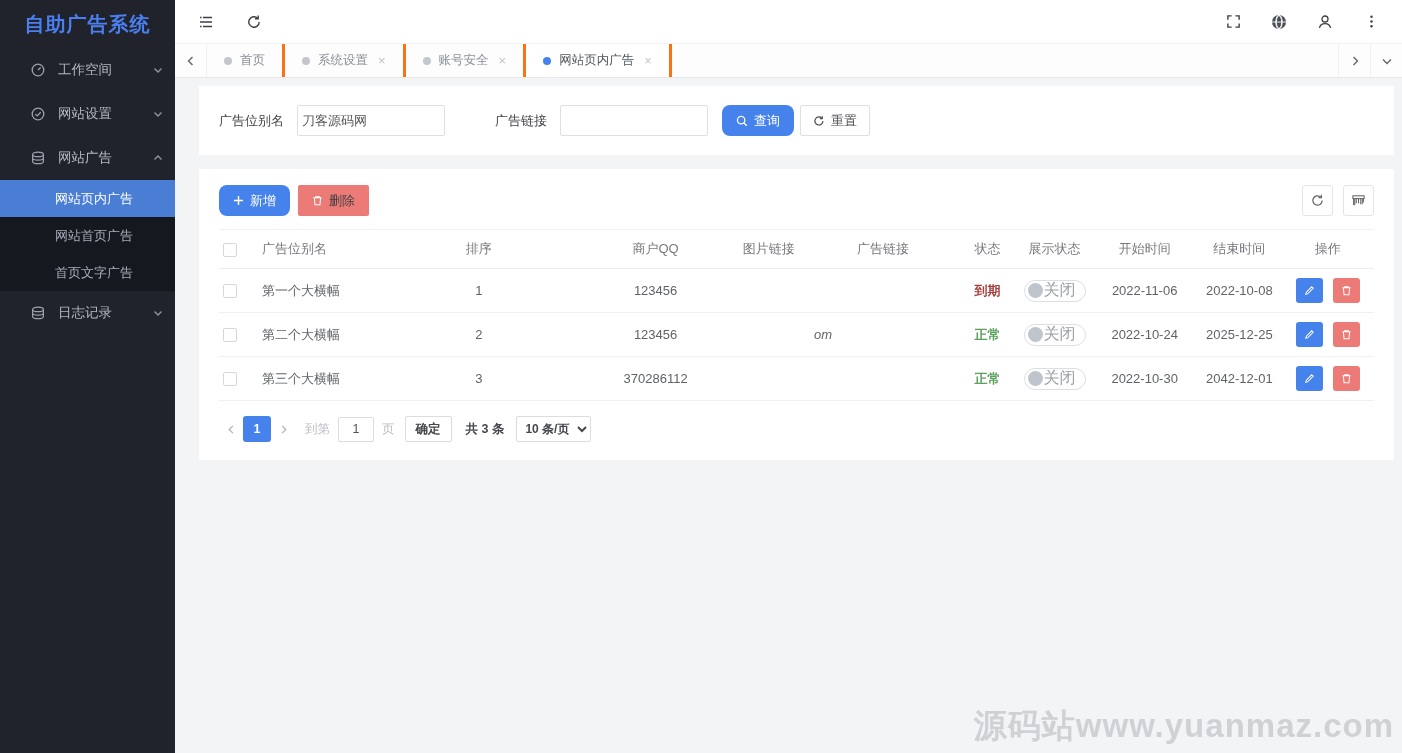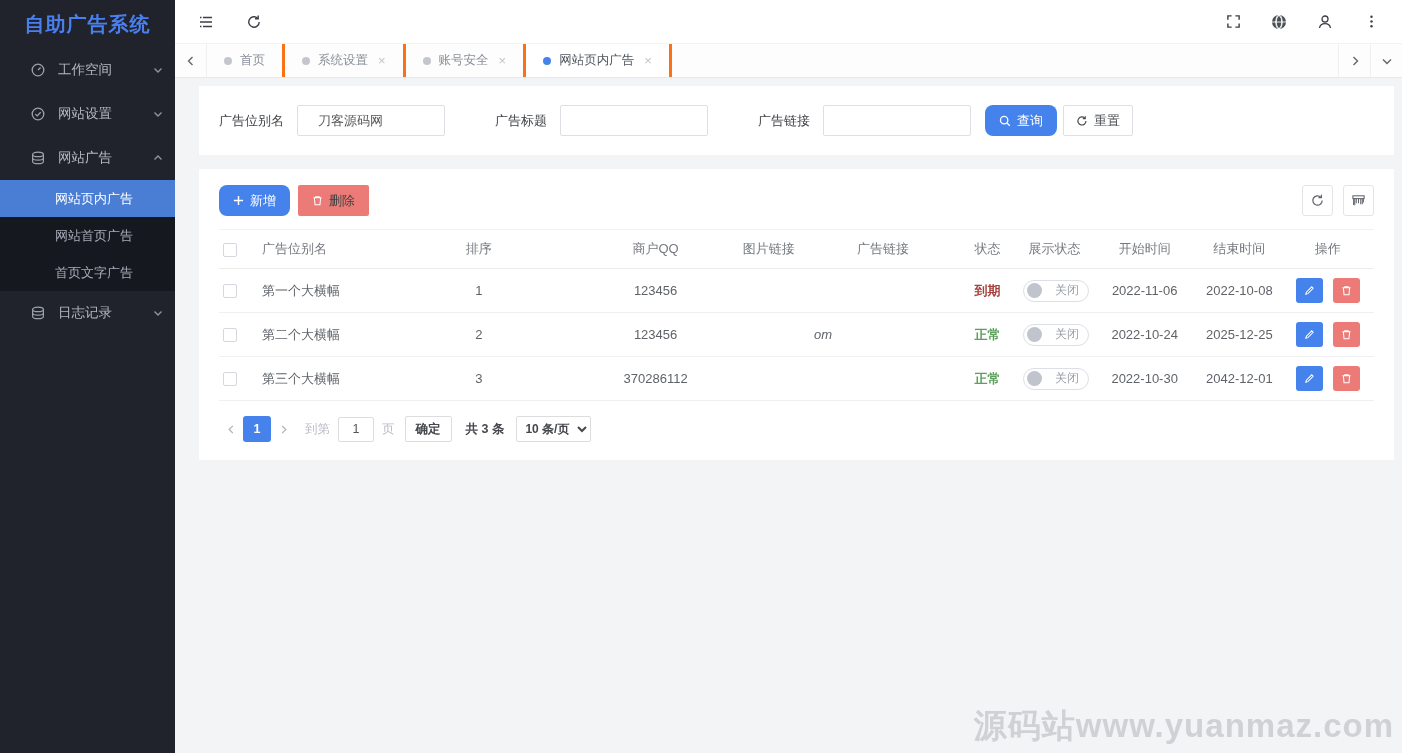--- a/index.html
+++ b/index.html
@@ -35,21 +35,21 @@
   .dot { width:8px; height:8px; border-radius:50%; background:#c3c7cd; flex-shrink:0; }
   .tab.active .dot { background:#4582ec; }
   .tab-close { color:#c0c4cc; font-size:13px; line-height:1; margin-left:2px; cursor:pointer; }
 
   .content { flex:1; position:relative; overflow:hidden; background:#f3f4f6; padding-top:8px;margin-left:16px; }
 
   
   .filter-card { background:#fff; margin:0 8px; padding:19px 20px; display:flex; align-items:center; }
   .filter-item { display:flex; align-items:center; margin-right:50px; }
   .filter-item label { color:#404348; margin-right:13px; white-space:nowrap; }
-  .filter-input { width:148px; height:31px; border:1px solid #dcdfe6; border-radius:2px; padding:0 20px; font-size:13px; color:#555; outline:none; font-family:inherit; }
+  .filter-input { width:148px; height:31px; border:1px solid #dcdfe6; border-radius:2px; padding:0 4px; font-size:13px; color:#555; outline:none; font-family:inherit; }
   .filter-btns { display:flex; margin-left:-36px; }
 
   .btn { height:31px; border-radius:2px; font-size:13px; display:inline-flex; align-items:center; gap:6px; cursor:pointer; border:none; font-family:inherit; }
   .btn-primary { background:#4582ec; color:#fff; padding:0 14px;border-radius:8px; }
   .btn-plain { background:#fff; border:1px solid #dcdfe6; color:#4a4d52; padding:0 12px; margin-left:6px; }
   .btn-danger { background:#ec7b77; color:#404040; padding:0 14px; margin-left:8px; }
   .btn svg { flex-shrink:0; }
 
   
   .table-card { background:#fff; margin:14px 8px 0; padding:16px 20px 18px; }
@@ -65,21 +65,21 @@
   tbody td.col-alias { text-align:left; }
   tbody td.col-adlink { text-align:left; padding-right:16px;font-style:italic; }
   thead th.col-cb, tbody td.col-cb { text-align:left; padding-left:4px; }
 
   .cb { display:inline-block; width:14px; height:14px; border:1px solid #d4d7dd; border-radius:2px; background:#fff; vertical-align:middle; cursor:pointer; }
 
   .st { font-weight:700; }
   .st-expired { color:#a5403c; }
   .st-normal { color:#5ca05c; }
 
-  .toggle { display:inline-flex; align-items:center; gap:13px; height:22px; padding:0 9px 0 3px; border:1px solid #dcdfe6; border-radius:11px; color:#9a9ea5; font-size:12px; cursor:pointer; background:#fff; }
+  .toggle { display:inline-flex; align-items:center; gap:1px; height:22px; padding:0 9px 0 3px; border:1px solid #dcdfe6; border-radius:11px; color:#9a9ea5; font-size:16px; cursor:pointer; background:#fff; }
   .toggle .knob { width:15px; height:15px; border-radius:50%; background:#c0c4cc; }
 
   .act-btn { display:inline-flex; width:27px; height:25px; border-radius:3px; align-items:center; justify-content:center; color:#fff; margin:0 3px; cursor:pointer; border:none; }
   .act-edit { background:#4582ec; }
   .act-del { background:#ec7b77; }
 
   
   .pagination { display:flex; align-items:center; margin-top:15px; font-size:12.5px; color:#b9bdc4; }
   .pg-arrow { width:24px; height:26px; display:flex; align-items:center; justify-content:center; color:#b0b4ba; cursor:pointer; }
   .pg-num { min-width:28px; height:26px; background:#4582ec; color:#fff; border-radius:3px; display:flex; align-items:center; justify-content:center; font-weight:600; cursor:pointer; }
@@ -243,24 +243,20 @@
           </svg>
       </span>
     </div>
 
     <div class="content">
 
       <section class="filter-card">
         <div class="filter-item">
           <label>广告位别名</label>
           <input class="filter-input" value="刀客源码网" style="">
-        </div>
-        <div class="filter-item">
-          <label>广告标题</label>
-          <input class="filter-input" value="" style="">
         </div>
         <div class="filter-item">
           <label>广告链接</label>
           <input class="filter-input" value="" style="">
         </div>
         <div class="filter-btns">
           <button class="btn btn-primary">
             <svg viewBox="0 0 14 14" width="12" height="12">
                 <circle cx="6" cy="6" r="4.3" fill="none" stroke="#fff" stroke-width="1.5"></circle>
                 <path d="M9.3 9.3 L12.6 12.6" stroke="#fff" stroke-width="1.5"></path>

